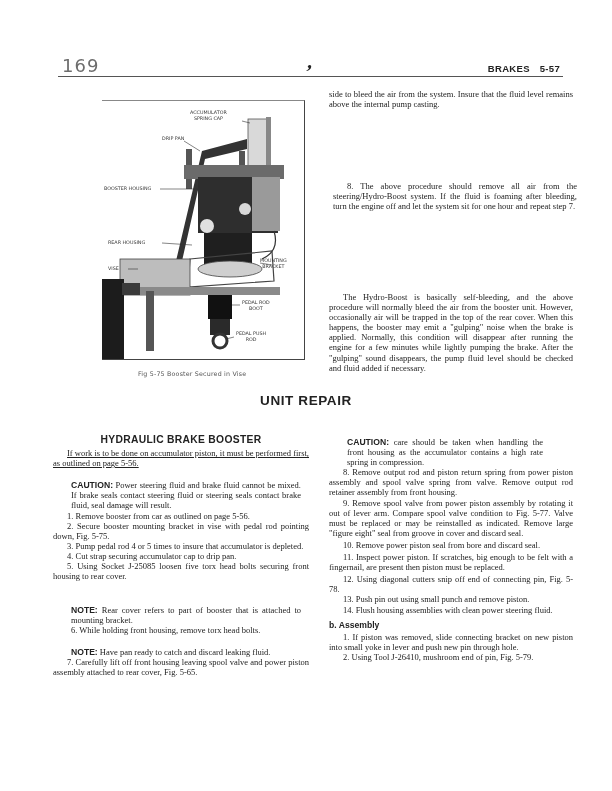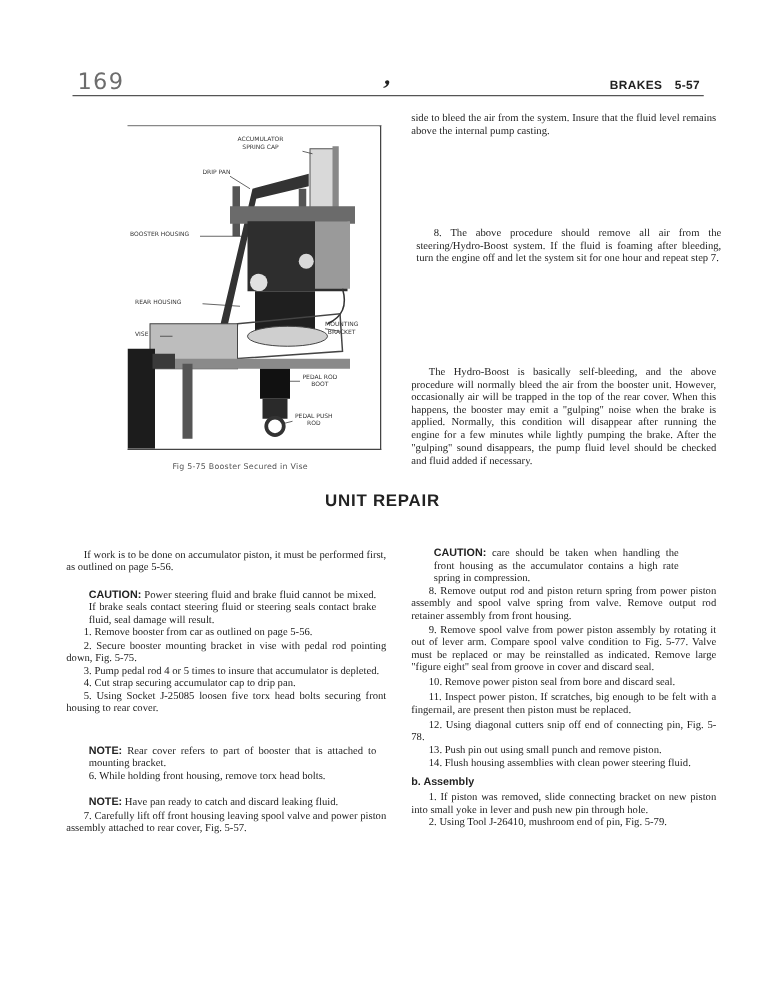--- a/index.html
+++ b/index.html
@@ -107,31 +107,32 @@
 <div class="abs col" style="left:333px; top:181px; width:244px;">
   <p class="ind">8. The above procedure should remove all air from the steering/Hydro-Boost system.   If the fluid is foaming after bleeding, turn the engine off and let the system sit for one hour and repeat step 7.</p>
 </div>
 <div class="abs col" style="left:329px; top:292px; width:244px;">
   <p class="ind">The Hydro-Boost is basically self-bleeding, and the above procedure will normally bleed the air from the booster unit. However, occasionally air will be trapped in the top of the rear cover. When this happens, the booster may emit a "gulping" noise when the brake is applied. Normally, this condition will disappear after running the engine for a few minutes while lightly pumping the brake. After the "gulping" sound disappears, the pump fluid level should be checked and fluid added if necessary.</p>
 </div>
 
 <div class="abs unit">UNIT REPAIR</div>
 
 <div class="abs col" style="left:53px; top:435px; width:256px;">
-  <p class="ind" style="margin-top:3px;">If work is to be done on accumulator piston, it must be performed first, as outlined on page 5-56.</p>
+  <div class="h2">HYDRAULIC BRAKE BOOSTER</div>
+  <p class="ind" style="margin-top:3px;text-decoration:underline;">If work is to be done on accumulator piston, it must be performed first, as outlined on page 5-56.</p>
   <p class="caution" style="margin-top:12px;"><span class="lbl">CAUTION:</span> <span class="it">Power steering fluid and brake fluid cannot be mixed. If brake seals contact steering fluid or steering seals contact brake fluid, seal damage will result.</span></p>
   <p class="ind">1. Remove booster from car as outlined on page 5-56.</p>
   <p class="ind">2. Secure booster mounting bracket in vise with pedal rod pointing down, Fig. 5-75.</p>
   <p class="ind">3. Pump pedal rod 4 or 5 times to insure that accumulator is depleted.</p>
   <p class="ind">4. Cut strap securing accumulator cap to drip pan.</p>
   <p class="ind">5. Using Socket J-25085 loosen five torx head bolts securing front housing to rear cover.</p>
   <p class="caution" style="margin-top:24px;"><span class="lbl">NOTE:</span> <span>Rear cover refers to part of booster that is attached to mounting bracket.</span></p>
   <p class="caution">6. While holding front housing, remove torx head bolts.</p>
   <p class="caution" style="margin-top:11px;"><span class="lbl">NOTE:</span> <span>Have pan ready to catch and discard leaking fluid.</span></p>
-  <p class="ind">7. Carefully lift off front housing leaving spool valve and power piston assembly attached to rear cover, Fig. 5-57.</p>
+  <p class="ind">7. Carefully lift off front housing leaving spool valve and power piston assembly attached to rear cover, Fig. 5-65.</p>
 </div>
 
 <div class="abs col" style="left:329px; top:437px; width:244px;">
   <p class="caution" style="padding-left:18px; padding-right:30px;"><span class="lbl">CAUTION:</span> <span class="it">care should be taken when handling the front housing as the accumulator contains a high rate spring in compression.</span></p>
   <p class="ind">8. Remove output rod and piston return spring from power piston assembly and spool valve spring from valve. Remove output rod retainer assembly from front housing.</p>
   <p class="ind">9. Remove spool valve from power piston assembly by rotating it out of lever arm. Compare spool valve condition to Fig. 5-77. Valve must be replaced or may be reinstalled as indicated. Remove large "figure eight" seal from groove in cover and discard seal.</p>
   <p class="ind" style="margin-top:2px;">10. Remove power piston seal from bore and discard seal.</p>
   <p class="ind" style="margin-top:2px;">11. Inspect power piston. If scratches, big enough to be felt with a fingernail, are present then piston must be replaced.</p>
   <p class="ind" style="margin-top:2px;">12. Using diagonal cutters snip off end of connecting pin, Fig. 5-78.</p>
   <p class="ind">13. Push pin out using small punch and remove piston.</p>

